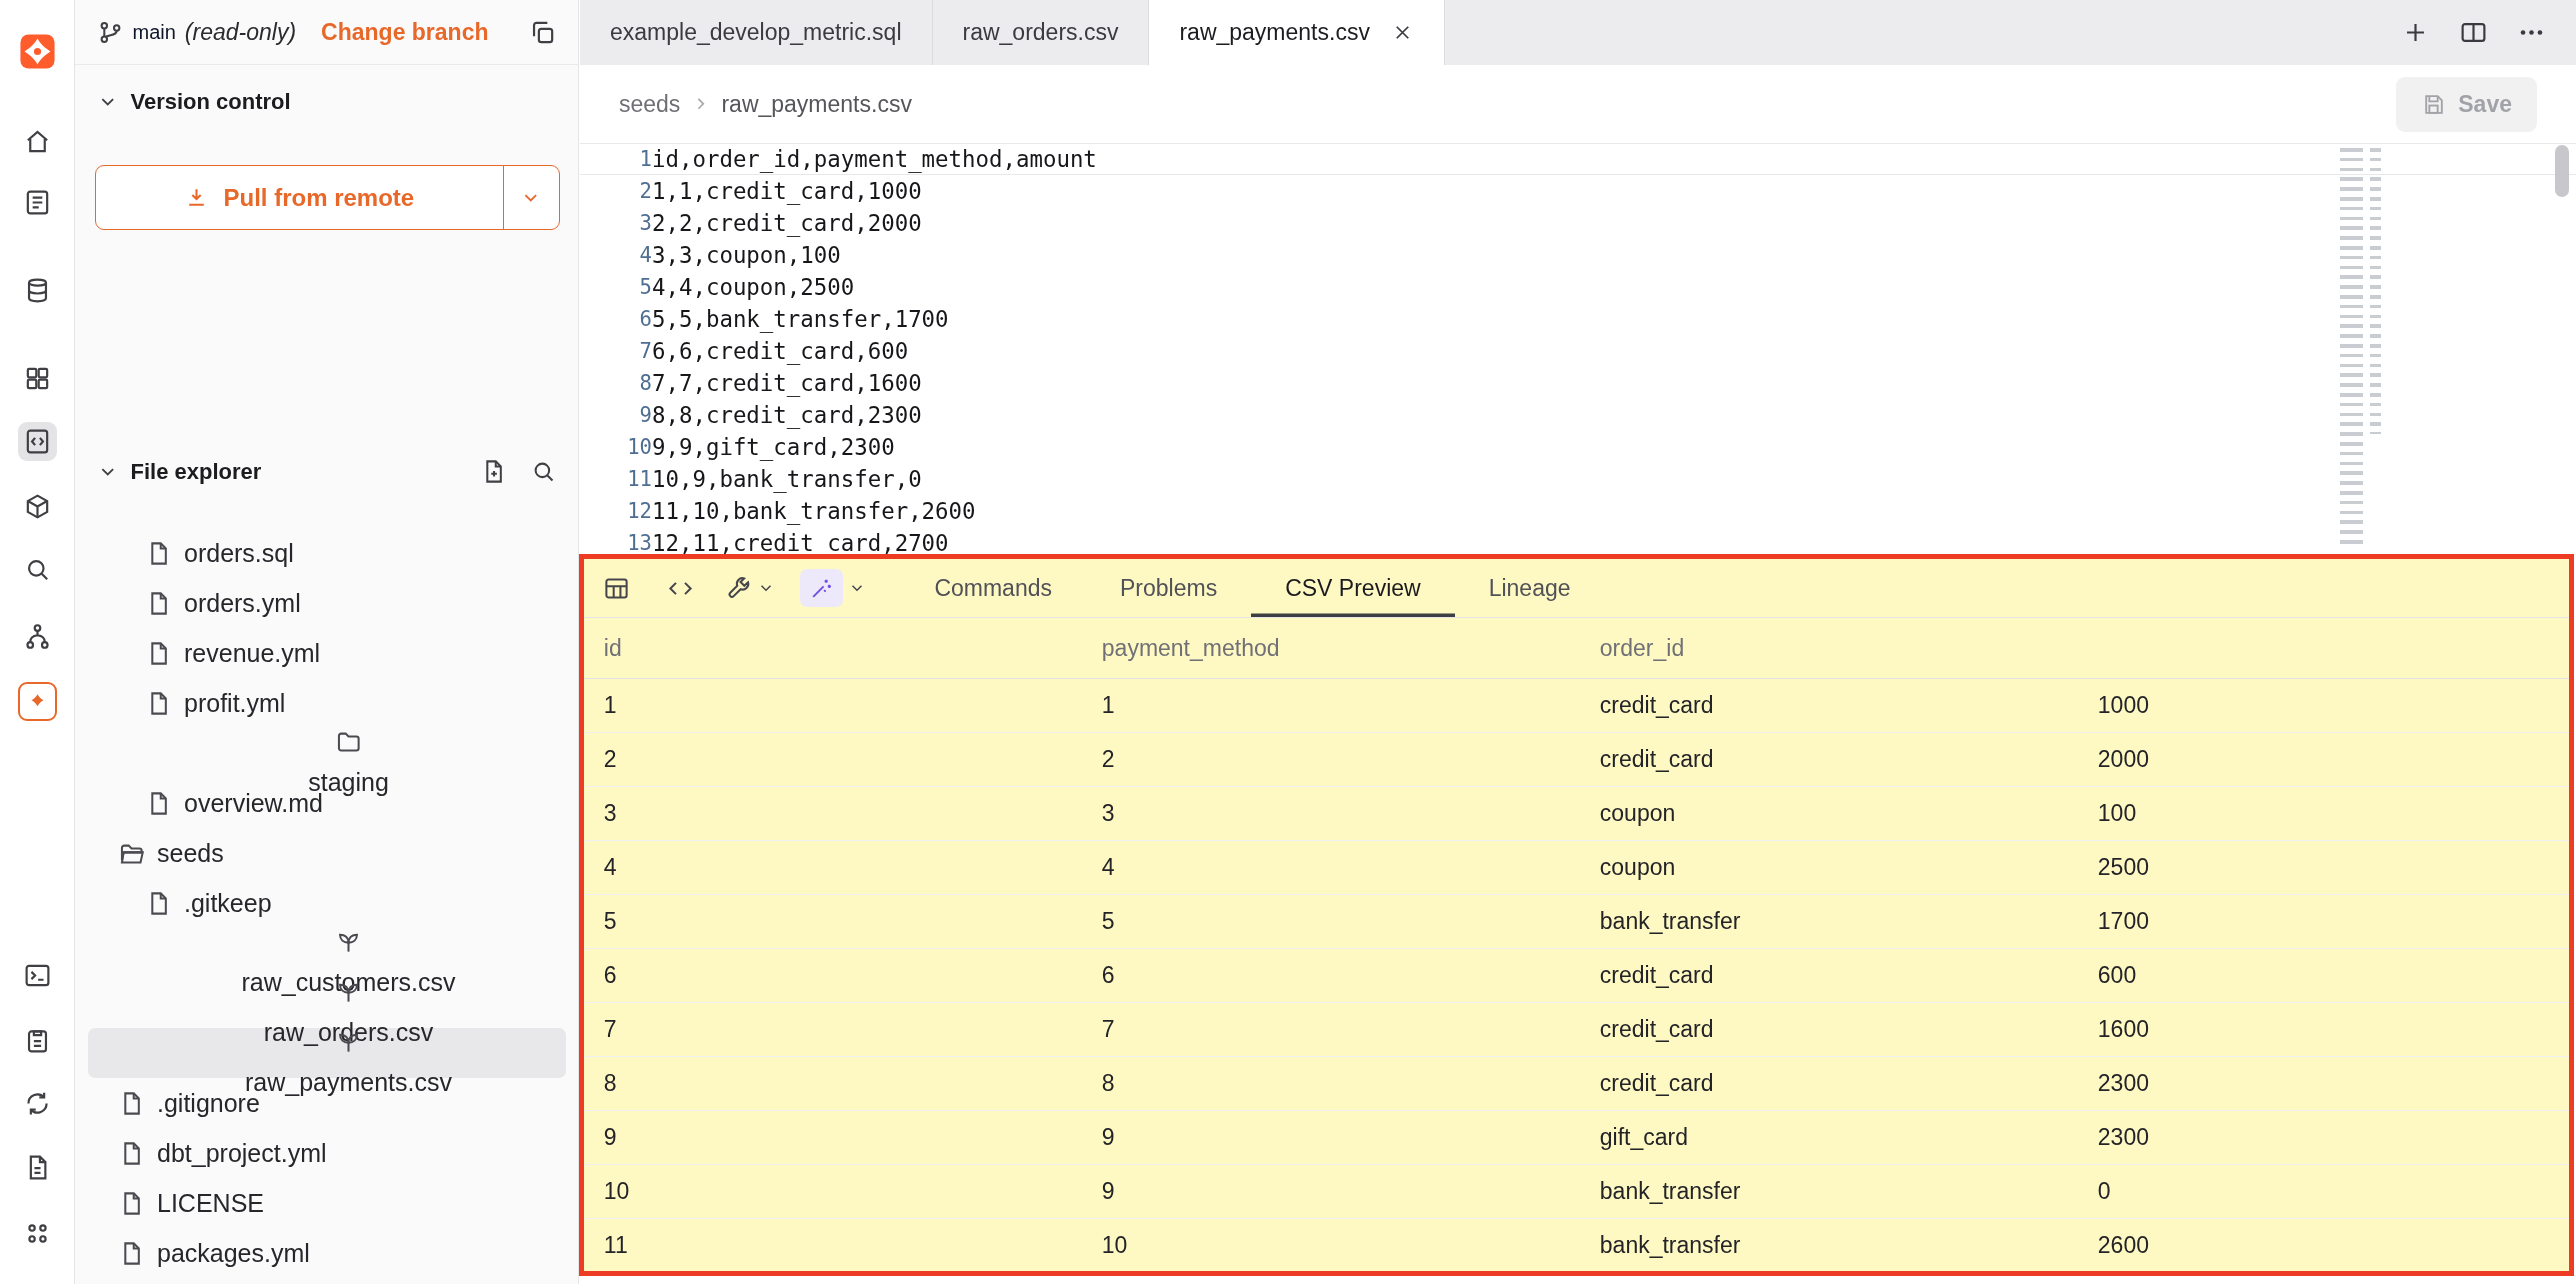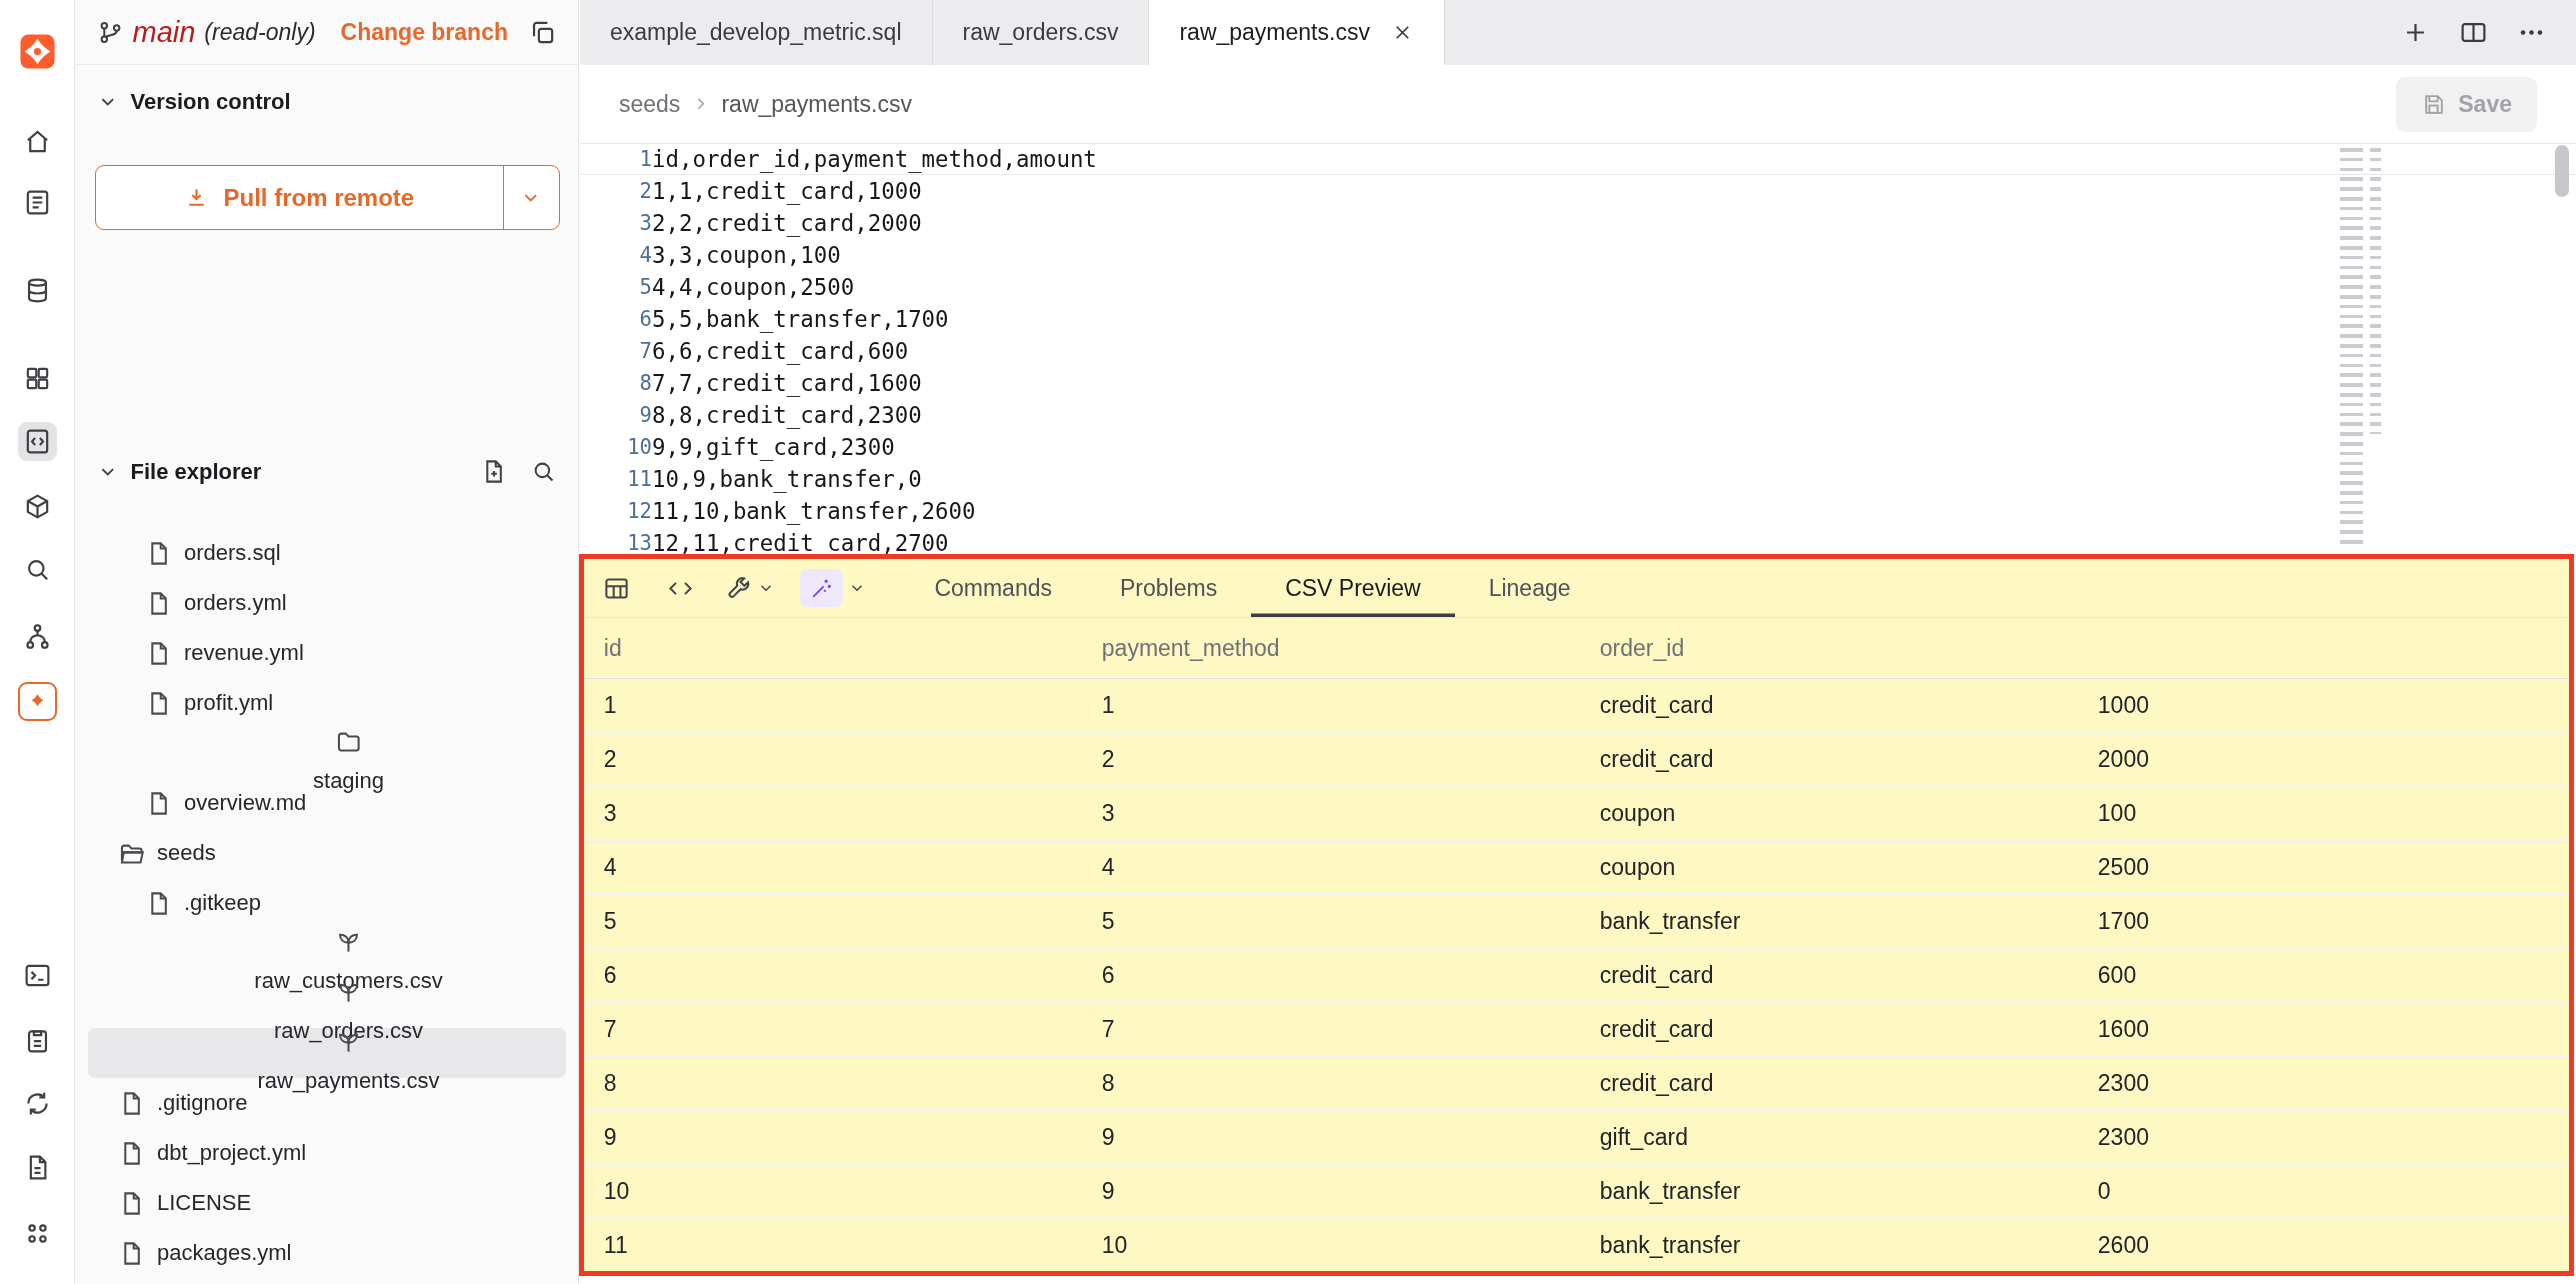--- a/index.html
+++ b/index.html
@@ -30,21 +30,21 @@
   
   .sidebar {
     position: absolute; top: 0; left: 75px; width: 504px; height: 100%;
     background: #FAFAFB; border-right: 0.9px solid #E5E5E7; z-index: 5;
   }
   .branch-row {
     height: 65px; border-bottom: 0.9px solid #EAEAEC;
     display: flex; align-items: center; padding: 0 21.5px; gap: 9px;
   }
   .branch-row .gicon { width: 27px; height: 27px; color: #3F3F44; flex: none; }
-  .branch-name { font-size: 29px; color: #b91c1c; font-style: italic; }
+  .branch-name { font-size: 20px; color: #0f172a; }
   .branch-mode { font-size: 23px; font-style: italic; color: #2A2A2F; }
   .change-branch { margin-left: 16px; color: #E8682A; font-weight: 600; font-size: 23px; cursor: pointer; }
   .copy-btn { margin-left: auto; width: 29px; height: 29px; color: #3F3F44; }
 
   .section-title {
     position: absolute; left: 21.5px; display: flex; align-items: center; gap: 12.5px;
     font-size: 22px; font-weight: 700; color: #1C1C20;
   }
   .section-title .chev { width: 21.5px; height: 21.5px; color: #3F3F44; }
   .vc-title { top: 89px; }
@@ -62,21 +62,21 @@
   .pull-caret { width: 55px; display: flex; align-items: center; justify-content: center; }
   .pull-caret svg { width: 21.5px; height: 21.5px; }
 
   .fe-title { top: 458px; right: 21.5px; }
   .fe-actions { margin-left: auto; display: flex; gap: 23px; color: #3F3F44; }
   .fe-actions .act { width: 27px; height: 27px; }
 
   .file-tree { position: absolute; top: 528px; left: 0; right: 0; }
   .tree-item {
     height: 50px; display: flex; align-items: center; gap: 12.5px;
-    font-size: 22px; color: #26262B; margin: 0 12.5px; border-radius: 7.2px;
+    font-size: 25px; color: #26262B; margin: 0 12.5px; border-radius: 7.2px;
   }
   .tree-item.indent-0 { padding-left: 30px; }
   .tree-item.indent-1 { padding-left: 44px; flex-direction: column; }
   .tree-item.indent-2 { padding-left: 57px; }
   .tree-item.selected { background: #E8E8EA; }
   .tree-icon { width: 27px; height: 27px; color: #4A4A50; flex: none; }
   .tree-icon svg { width: 27px; height: 27px; }
 
   
   .main { position: absolute; top: 0; left: 580px; right: 0; bottom: 0; background: #FFF; }

